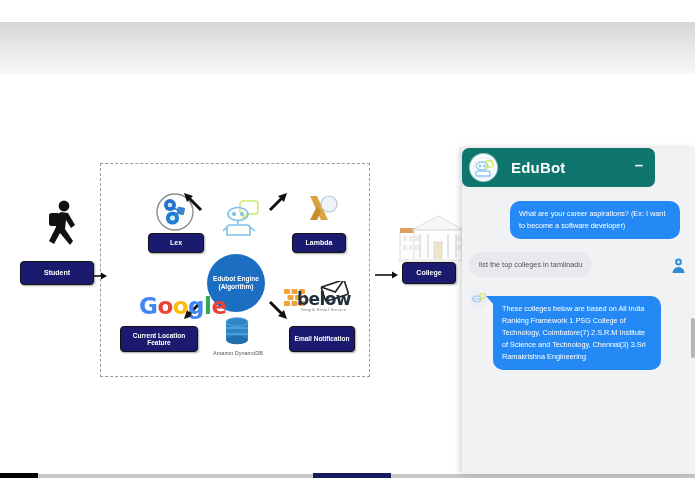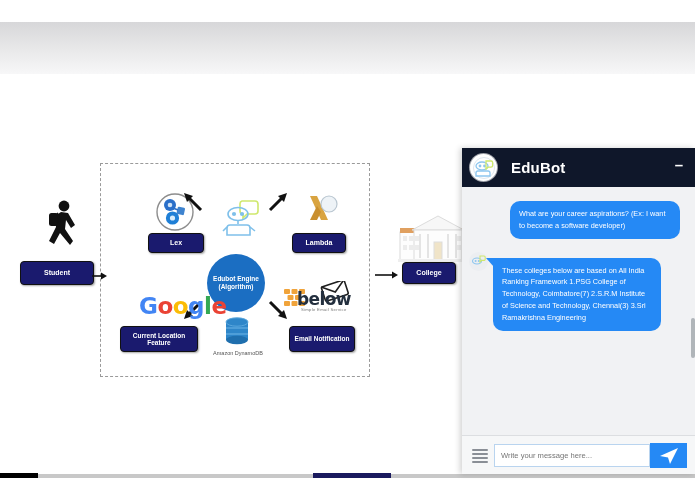--- a/index.html
+++ b/index.html
@@ -62,22 +62,22 @@
   .goog span:nth-child(1){color:#4285F4}
   .goog span:nth-child(2){color:#EA4335}
   .goog span:nth-child(3){color:#FBBC05}
   .goog span:nth-child(4){color:#4285F4}
   .goog span:nth-child(5){color:#34A853}
   .goog span:nth-child(6){color:#EA4335}
 
   
   .chat{position:absolute;left:462px;top:148px;width:233px;height:326px;
     background:#f1f2f4;box-shadow:-2px 0 6px rgba(0,0,0,.18);overflow:hidden;}
-  .chat-header{position:absolute;left:0;top:0;width:233px;height:39px;background:#0f172a;
-    display:flex;align-items:center;}
+  .chat-header{position:absolute;left:0;top:0;width:193px;height:39px;background:#0f766e;
+    display:flex;align-items:center;border-radius:7px;}
   .chat-avatar{width:27px;height:27px;border-radius:50%;background:#fff;margin-left:8px;
     display:flex;align-items:center;justify-content:center;flex:none;
     box-shadow:0 0 0 1px rgba(255,255,255,.6);}
   .chat-title{color:#fff;font-size:15px;font-weight:bold;margin-left:14px;letter-spacing:.2px;}
   .chat-min{position:absolute;right:12px;top:12px;color:#fff;font-size:15px;
     line-height:10px;font-weight:bold;cursor:pointer;}
 
   .chat-body{position:absolute;left:0;top:39px;width:233px;height:248px;
     background:#f1f2f4;overflow:hidden;}
 
@@ -326,46 +326,42 @@
       <div class="chat-title">EduBot</div>
       <div class="chat-min">–</div>
     </div>
 
     <div class="chat-body">
 
       <div class="msg-row user">
         <div class="bubble blue b1">What are your career aspirations? (Ex: I want to become a software developer)</div>
       </div>
 
+      <div class="msg-row" style="justify-content:space-between;align-items:center;margin-top:13px;">
+        <div class="bubble gray">list the top colleges in tamilnadu</div>
+        <div class="mini-av userav">
+          <svg width="17" height="17" viewBox="0 0 17 17">
+            <circle cx="8.5" cy="5" r="3.4" fill="#2f8ad4"></circle>
+            <path d="M2.5 16 a6 6 0 0 1 12 0 z" fill="#2f8ad4"></path>
+            <circle cx="8.5" cy="5" r="1.7" fill="#bfe0f5"></circle>
+          </svg>
+        </div>
+      </div>
 
       <div class="msg-row" style="margin-top:11px;">
         <div class="mini-av botav">
           <svg width="15" height="15" viewBox="0 0 15 15">
             <ellipse cx="6" cy="7" rx="4.5" ry="3" fill="none" stroke="#8ec6ef" stroke-width="1.1"></ellipse>
             <circle cx="4.6" cy="7" r="1" fill="#8ec6ef"></circle>
             <circle cx="7.8" cy="7" r="1" fill="#8ec6ef"></circle>
             <path d="M9 2 h4 a1.2 1.2 0 0 1 1.2 1.2 v2 a1.2 1.2 0 0 1 -1.2 1.2 h-2.3 l-1.7 1.6 v-1.6 z" fill="none" stroke="#cfe86d" stroke-width="1.1"></path>
           </svg>
         </div>
         <div class="bubble blue tailbox" style="max-width:150px;margin-right:6px;border-radius:0 10px 10px 10px;">These colleges below are based on All India Ranking Framework 1.PSG College of Technology, Coimbatore(7) 2.S.R.M Institute of Science and Technology, Chennai(3) 3.Sri Ramakrishna Engineering</div>
       </div>
 
       <div class="scroll-tab"></div>
     </div>
 
-    <div class="chat-footer">
-      <div class="hamb">
-        <i></i>
-          <i></i>
-          <i></i>
-          <i></i>
-      </div>
-      <input class="chat-input" type="text" placeholder="Write your message here..." style="">
-      <div class="send-btn">
-        <svg width="20" height="18" viewBox="0 0 20 18">
-          <polygon points="1,9 19,1 11,17 9,10.5" fill="#fff"></polygon>
-        </svg>
-      </div>
-    </div>
 
   </div>
 
 </div>
 
 </body></html>

